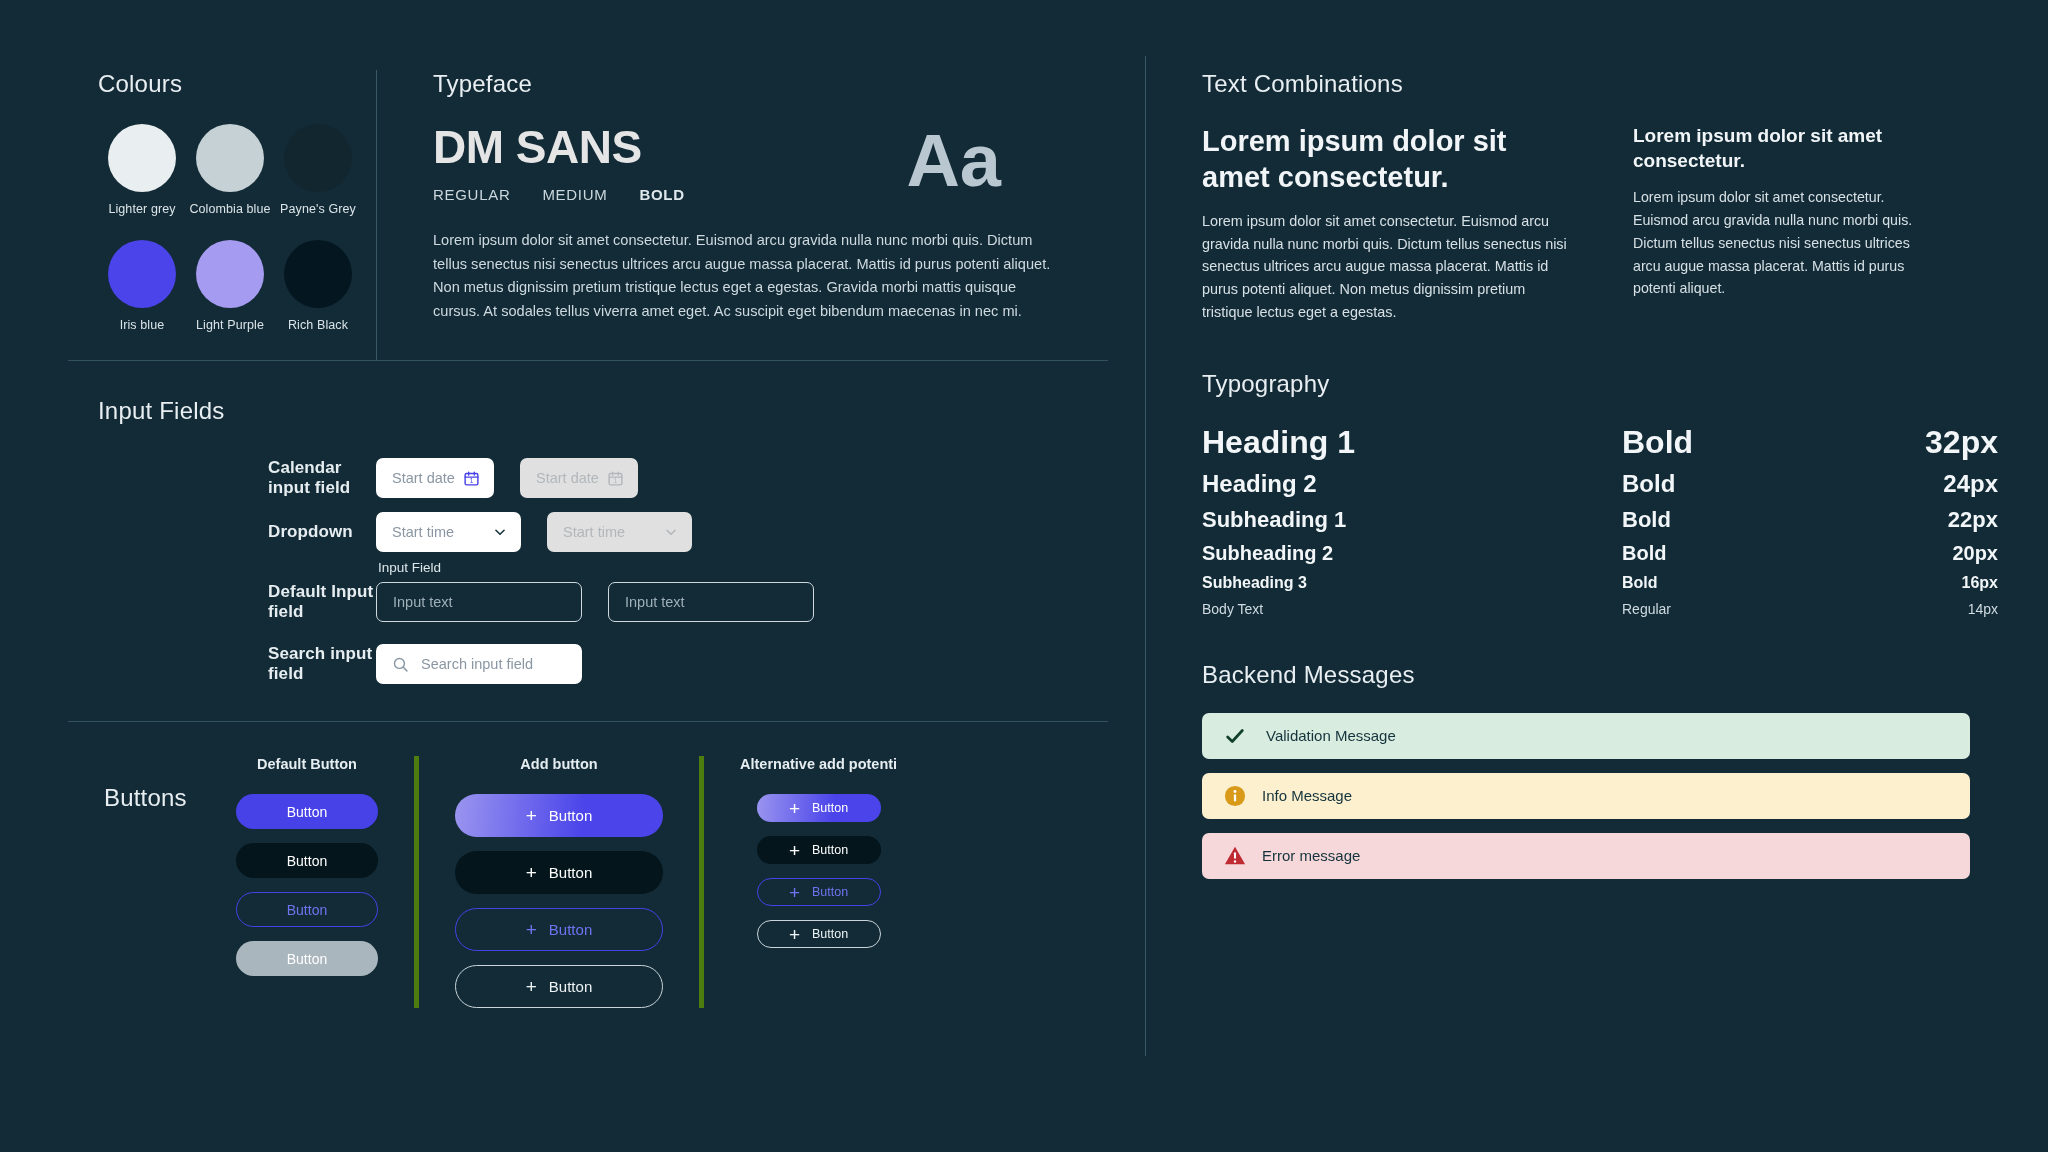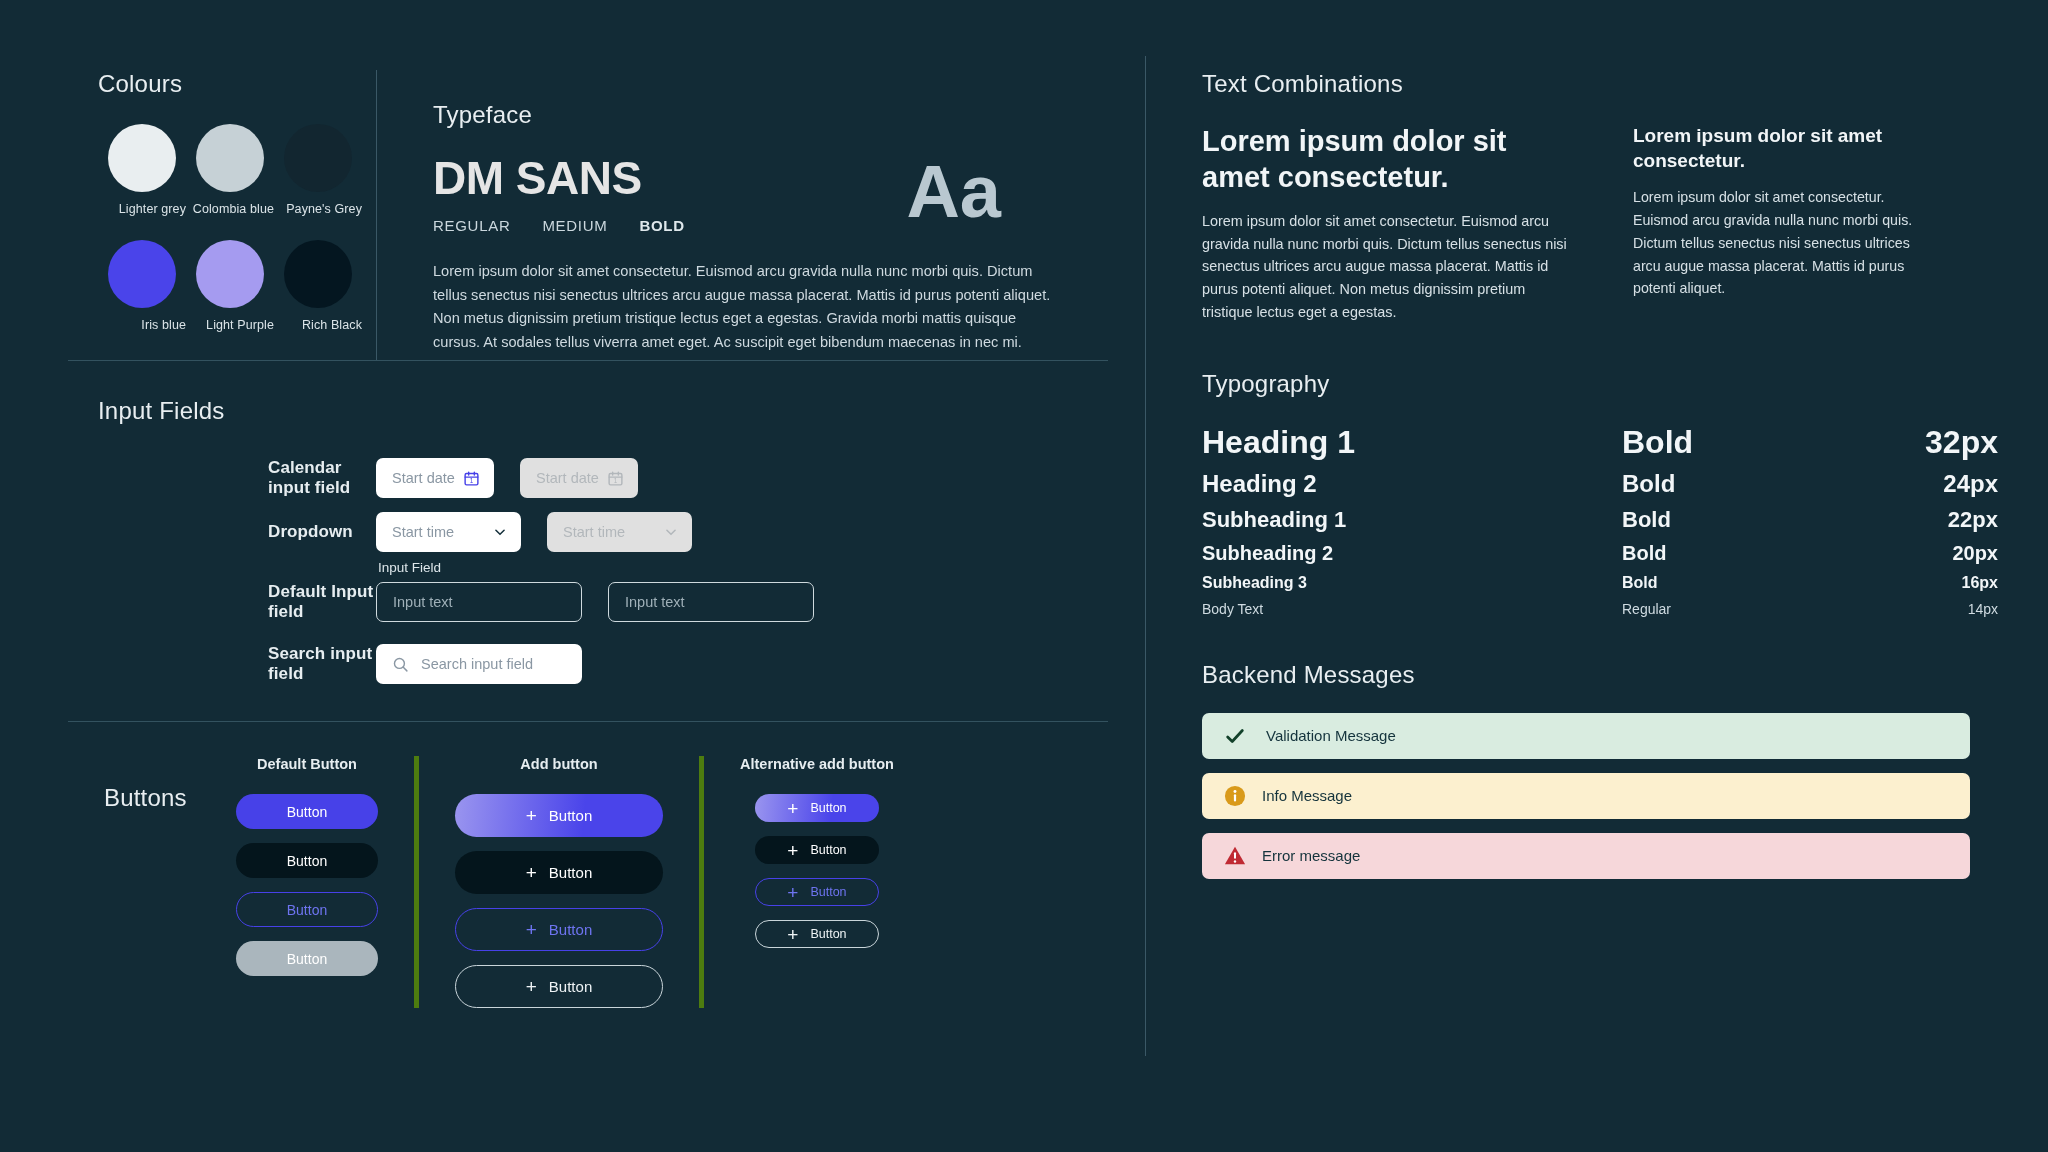--- a/index.html
+++ b/index.html
@@ -29,36 +29,36 @@
   .right-col { flex: 1; position: relative; padding-left: 56px; }
 
   h2.sec {
     font-size: 24px; font-weight: 400; color: #e8eef1; letter-spacing: .2px;
   }
 
   
   .colours-typeface { display: flex; padding: 70px 0 0 0; }
   .colours { width: 320px; padding-left: 98px; }
   .swatch-grid { display: flex; flex-wrap: wrap; margin-top: 26px; width: 265px; }
-  .swatch { width: 88px; margin-right: 0; text-align: right; }
+  .swatch { width: 88px; margin-right: 0; text-align: center; }
   .swatch + .swatch { margin-left: 0; }
   .swatch-dot {
     width: 68px; height: 68px; border-radius: 50%;
     margin: 0 auto;
   }
   .swatch-label {
     margin-top: 10px; font-size: 12.5px; color: #dbe4e8; white-space: nowrap;
     letter-spacing: .1px;
   }
   .swatch-row2 { margin-top: 24px; }
 
   
   .typeface-wrap { display: flex; padding-left: 56px; }
   .tf-divider { width: 1px; background: #3a5866; height: 290px; margin-right: 56px; }
-  .typeface { width: 660px; margin-top: 31px; }
+  .typeface { width: 660px; }
   .tf-head { display: flex; align-items: flex-start; }
   .tf-left { flex: 1; }
   .tf-name {
     font-size: 46px; font-weight: 700; color: #e5e5e5; letter-spacing: -0.5px;
     margin-top: 26px; line-height: 1;
   }
   .tf-weights { display: flex; gap: 32px; margin-top: 16px; }
   .tf-weights span { font-size: 15px; color: #cbd8de; letter-spacing: .7px; }
   .tf-weights span.w-bold { font-weight: 700; color: #dfe8ec; }
   .tf-aa {
@@ -374,21 +374,21 @@
                   <span><span class="plus">+</span></span>
                   <span>Button</span>
                 </div>
                 <div class="btn sz-a b-outline-light">
                   <span><span class="plus">+</span></span>
                   <span>Button</span>
                 </div>
               </div>
             </div>
             <div class="btn-col bordered">
-              <div class="btn-col-title">Alternative add button</div>
+              <div class="btn-col-title">Alternative add potenti</div>
               <div class="btn-stack">
                 <div class="btn sz-alt b-gradient">
                   <span><span class="plus">+</span></span>
                   <span>Button</span>
                 </div>
                 <div class="btn sz-alt b-dark">
                   <span><span class="plus">+</span></span>
                   <span>Button</span>
                 </div>
                 <div class="btn sz-alt b-outline">

